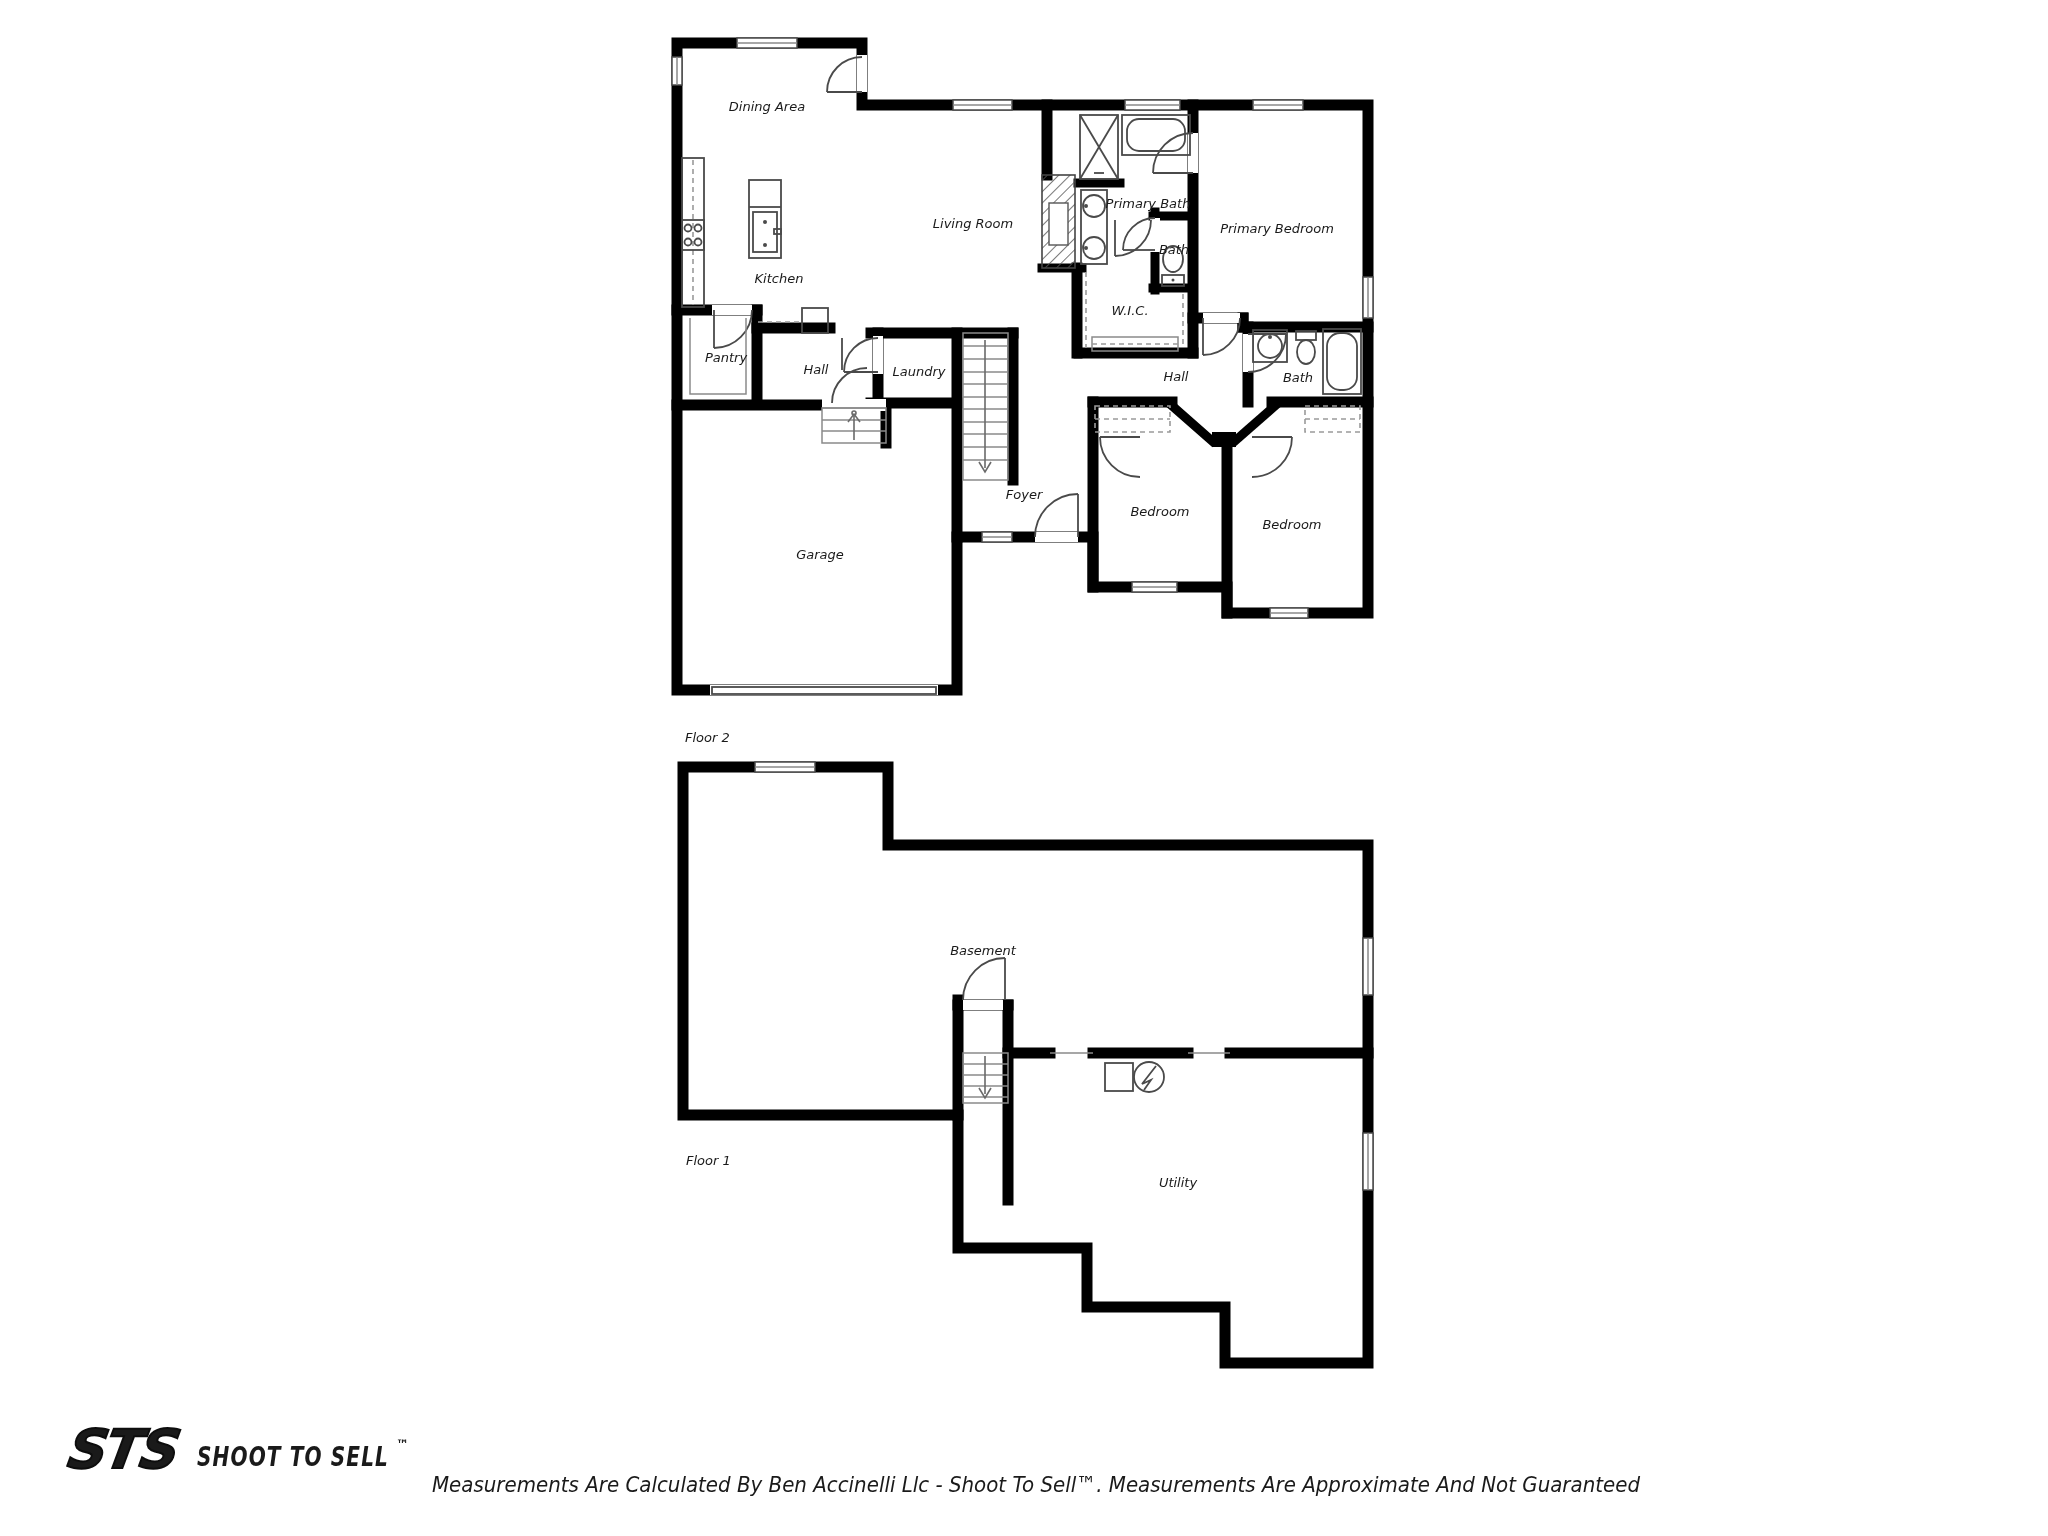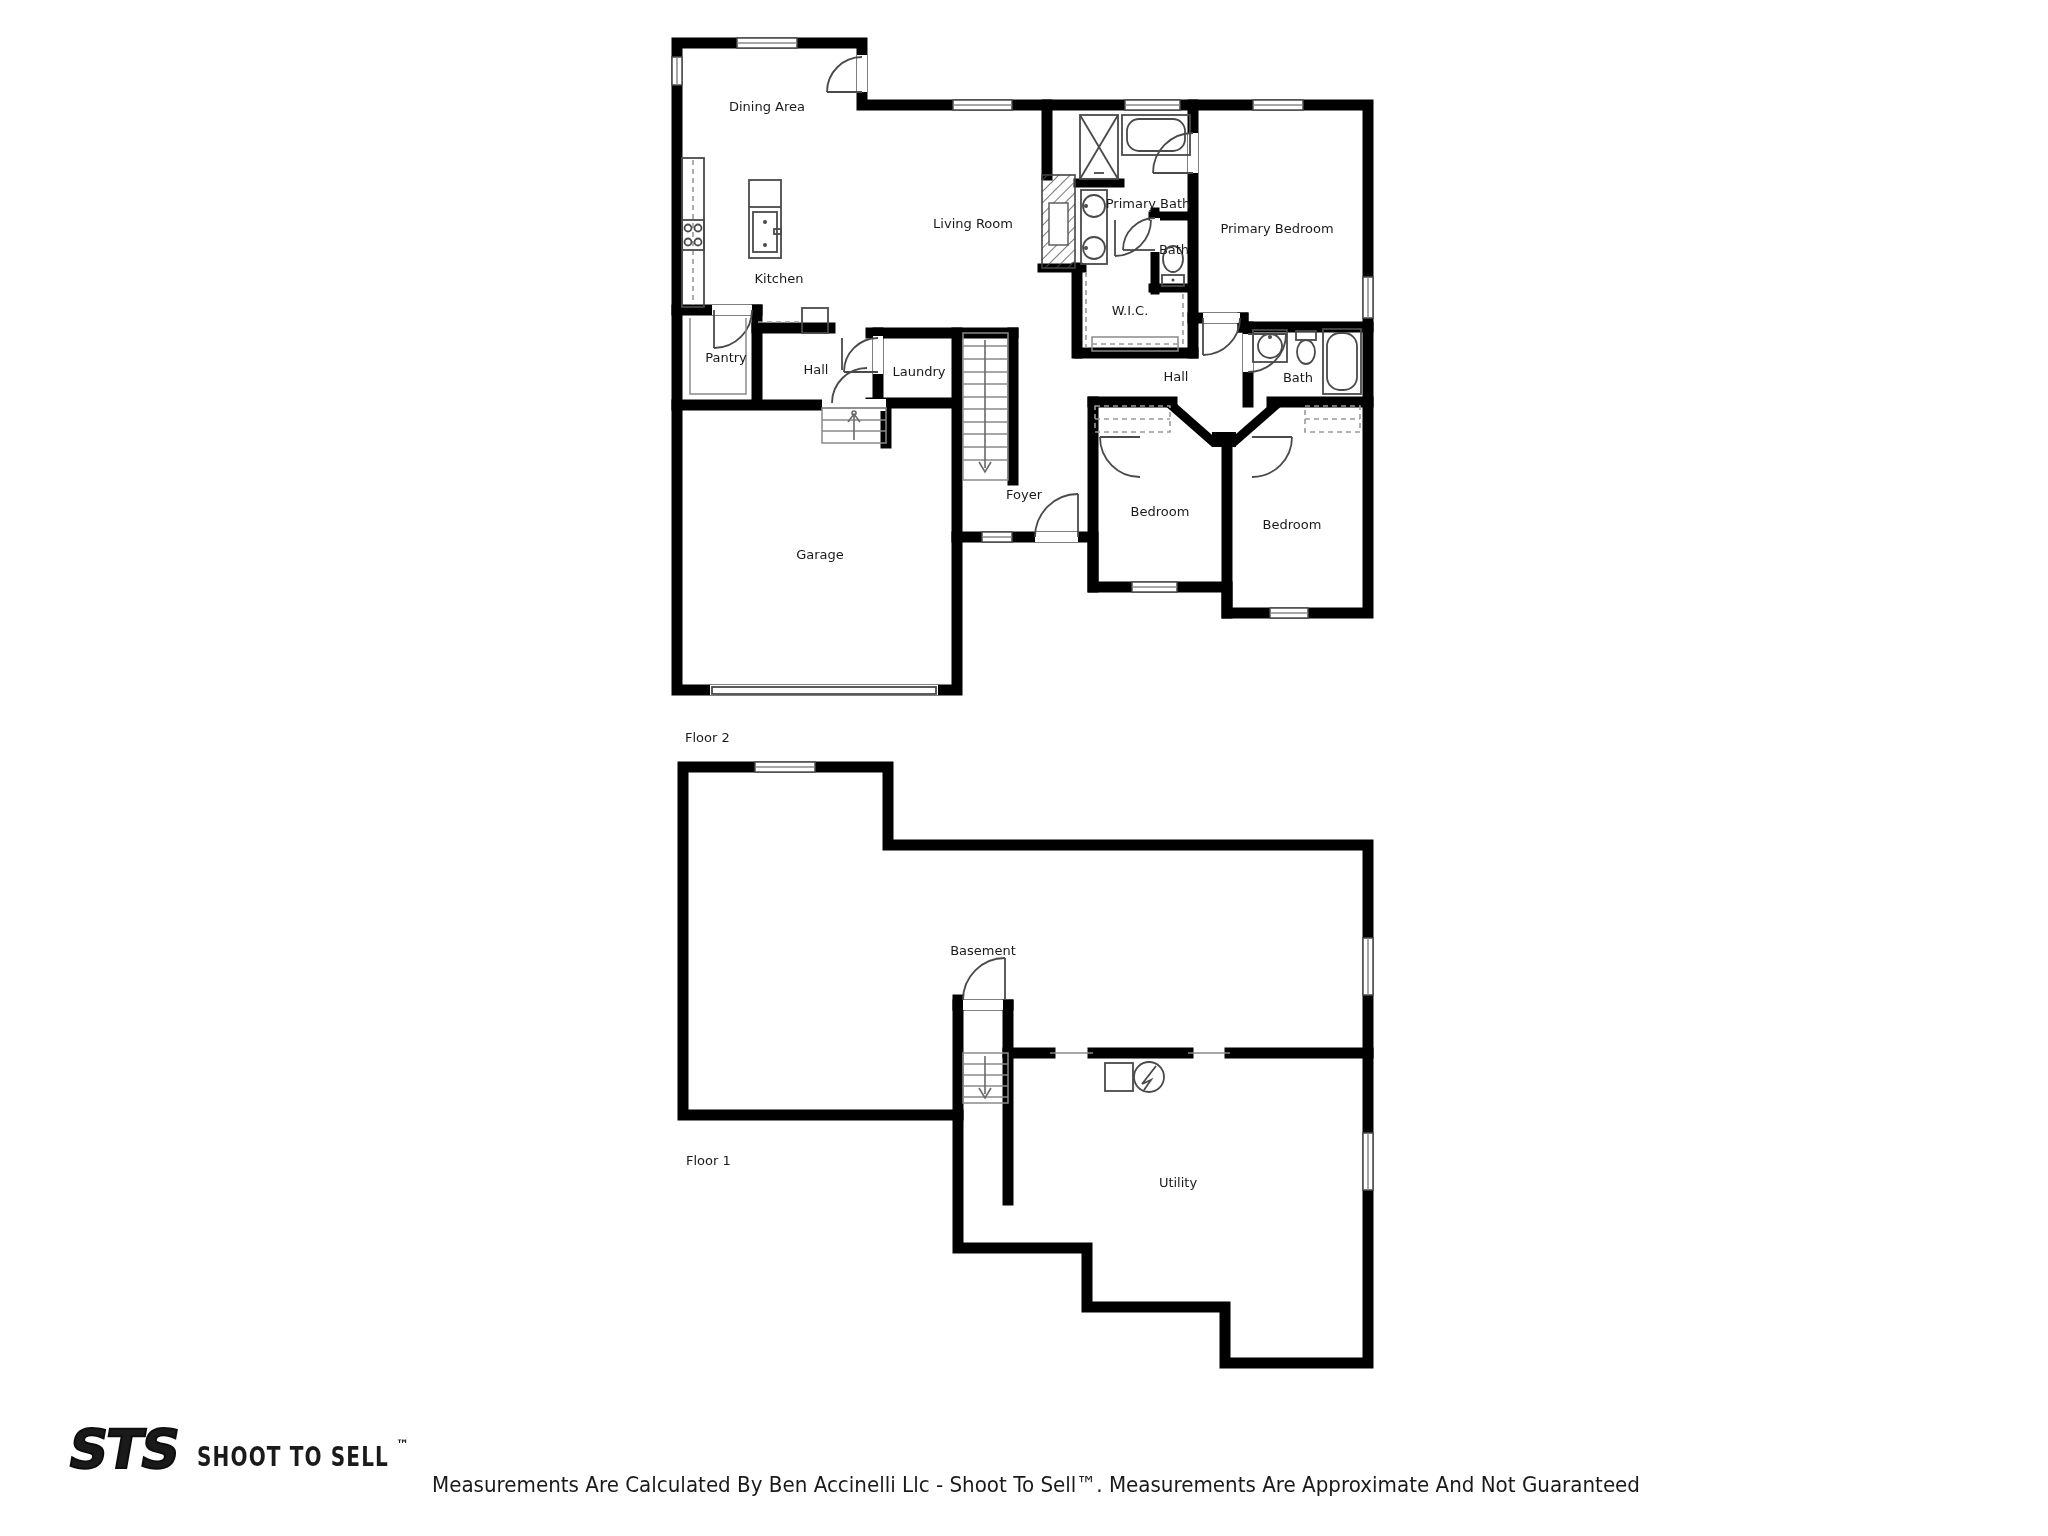--- a/index.html
+++ b/index.html
@@ -1,17 +1,17 @@
 <!DOCTYPE html>
 <html><head>
 <meta charset="utf-8">
 <style>
   html,body{margin:0;padding:0;background:#ffffff;}
   .page{position:relative;width:2048px;height:1536px;background:#ffffff;overflow:hidden;
-        font-family:"DejaVu Sans", sans-serif;}
+        font-family:"DejaVu Sans", sans-serif;font-style:italic;}
   svg{display:block;}
   text{font-family:"DejaVu Sans", sans-serif;fill:#1a1a1a;}
   .room-label{font-size:13px;}
   .floor-caption{font-size:13px;}
   .wall{stroke:#000000;stroke-width:11;fill:none;stroke-linecap:square;}
   .wall8{stroke:#000000;stroke-width:9;fill:none;stroke-linecap:square;}
   .thin{stroke:#4a4a4a;stroke-width:1.8;fill:none;}
   .thinfill{stroke:#4a4a4a;stroke-width:1.8;fill:#ffffff;}
   .lite{stroke:#8a8a8a;stroke-width:1.5;fill:none;}
   .dash{stroke:#9a9a9a;stroke-width:1.6;fill:none;stroke-dasharray:5 4;}

